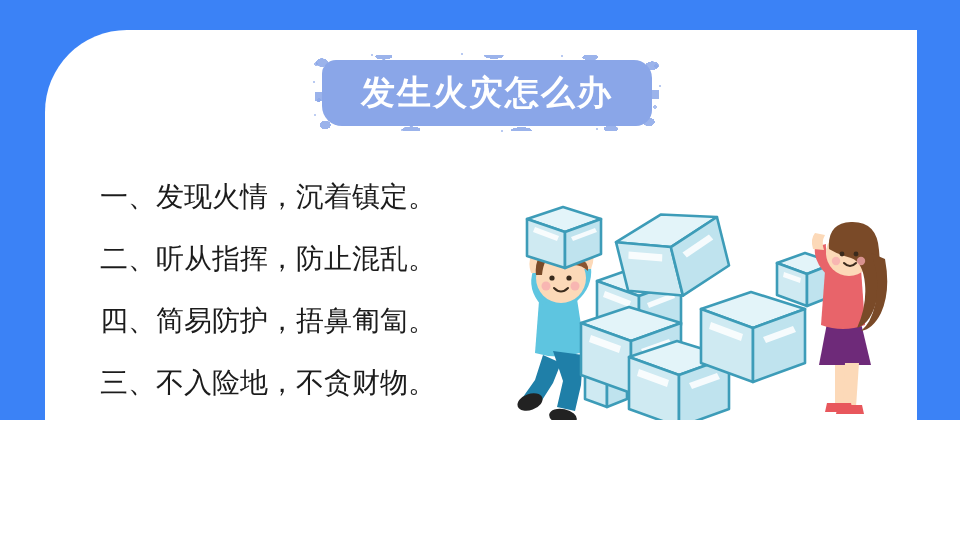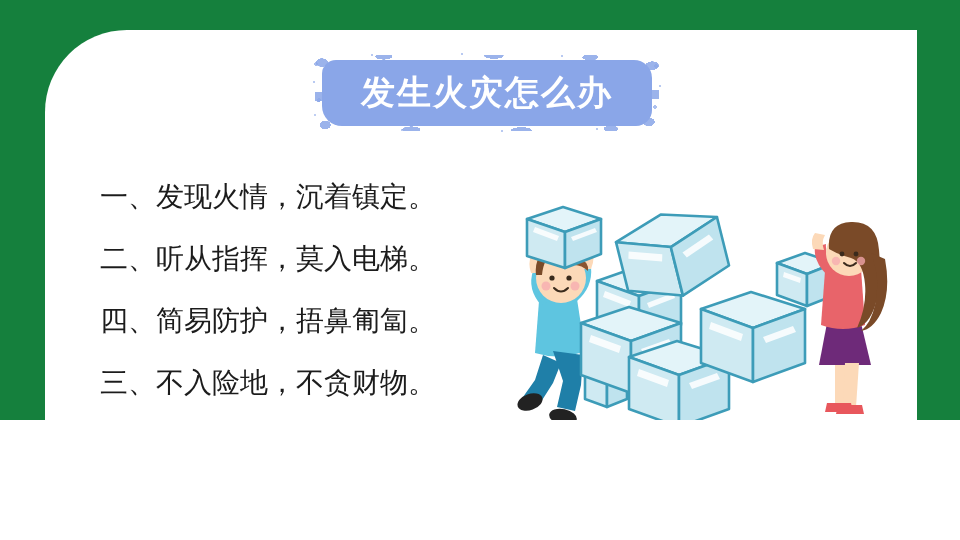--- a/index.html
+++ b/index.html
@@ -13,21 +13,21 @@
     height: 540px;
     overflow: hidden;
     font-family: "Liberation Sans", "DejaVu Sans", sans-serif;
   }
 
   
   #slide {
     position: relative;
     width: 960px;
     height: 420px;
-    background: #15803d;
+    background: #3b82f6;
     overflow: hidden;
   }
 
   
   #card {
     position: absolute;
     left: 45px;
     top: 30px;
     width: 872px;
     height: 480px;
@@ -138,21 +138,21 @@
   <div id="card"></div>
 
   <div id="title-banner">
     <div class="brush"></div>
     <div class="speckle"></div>
     <div id="title-text">发生火灾怎么办</div>
   </div>
 
   <div id="rules-list">
     <div class="rule-line">一、发现火情，沉着镇定。</div>
-    <div class="rule-line">二、听从指挥，莫入电梯。</div>
+    <div class="rule-line">二、听从指挥，防止混乱。</div>
     <div class="rule-line">四、简易防护，捂鼻匍匐。</div>
     <div class="rule-line">三、不入险地，不贪财物。</div>
   </div>
 
   <div id="illustration">
     <svg viewBox="0 0 400 235" xmlns="http://www.w3.org/2000/svg">
       <defs>
         <style>
           .ice   { fill:#cfeaf2; stroke:#3d9cb8; stroke-width:2.6; stroke-linejoin:round; }
           .ice2  { fill:#bfe3ee; stroke:#3d9cb8; stroke-width:2.6; stroke-linejoin:round; }

